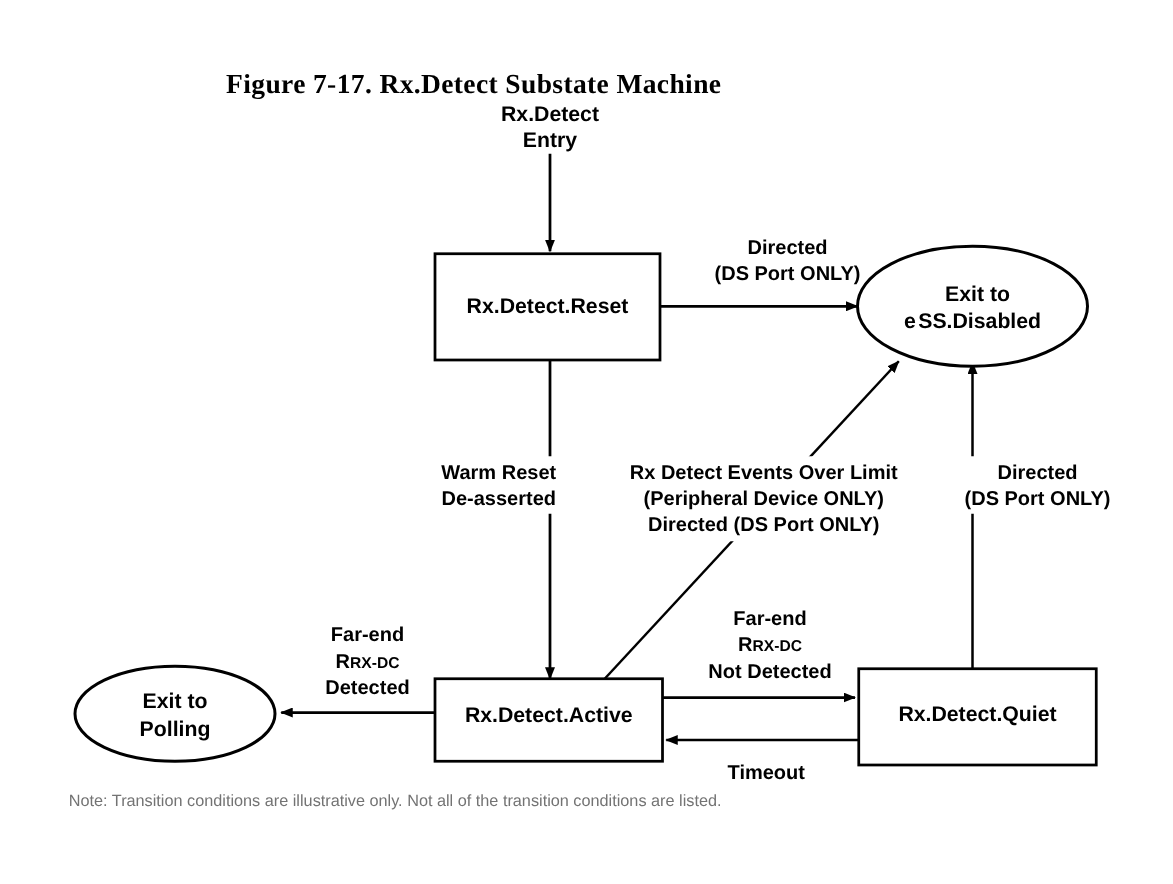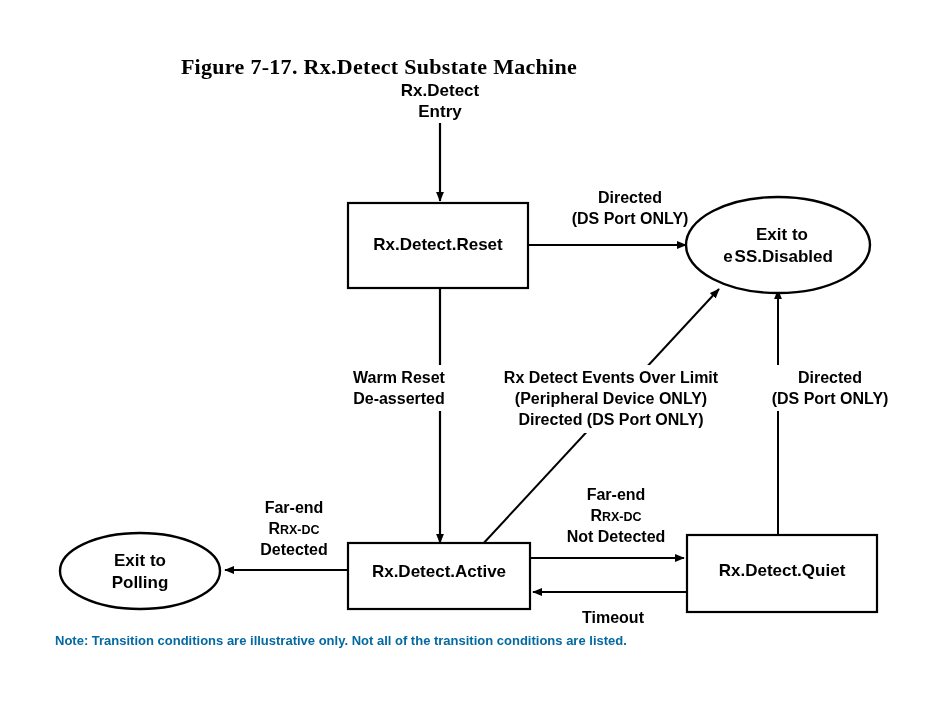--- a/index.html
+++ b/index.html
@@ -73,23 +73,23 @@
     text-anchor: middle;
   }
   .edge-label .sub-caps {
     font-size: 12.5px;
   }
   .footnote {
     position: absolute;
     left: 55px;
     top: 633px;
     font-family: "Liberation Sans", sans-serif;
-    font-weight: bold;
+    font-weight: normal;
     font-size: 13px;
-    color: #0369a1;
+    color: #737373;
     white-space: nowrap;
   }
 </style>
 </head>
 <body>
 
 <div id="figure-root">
 
   <div class="figure-title">Figure 7-17.  Rx.Detect Substate Machine</div>
 

